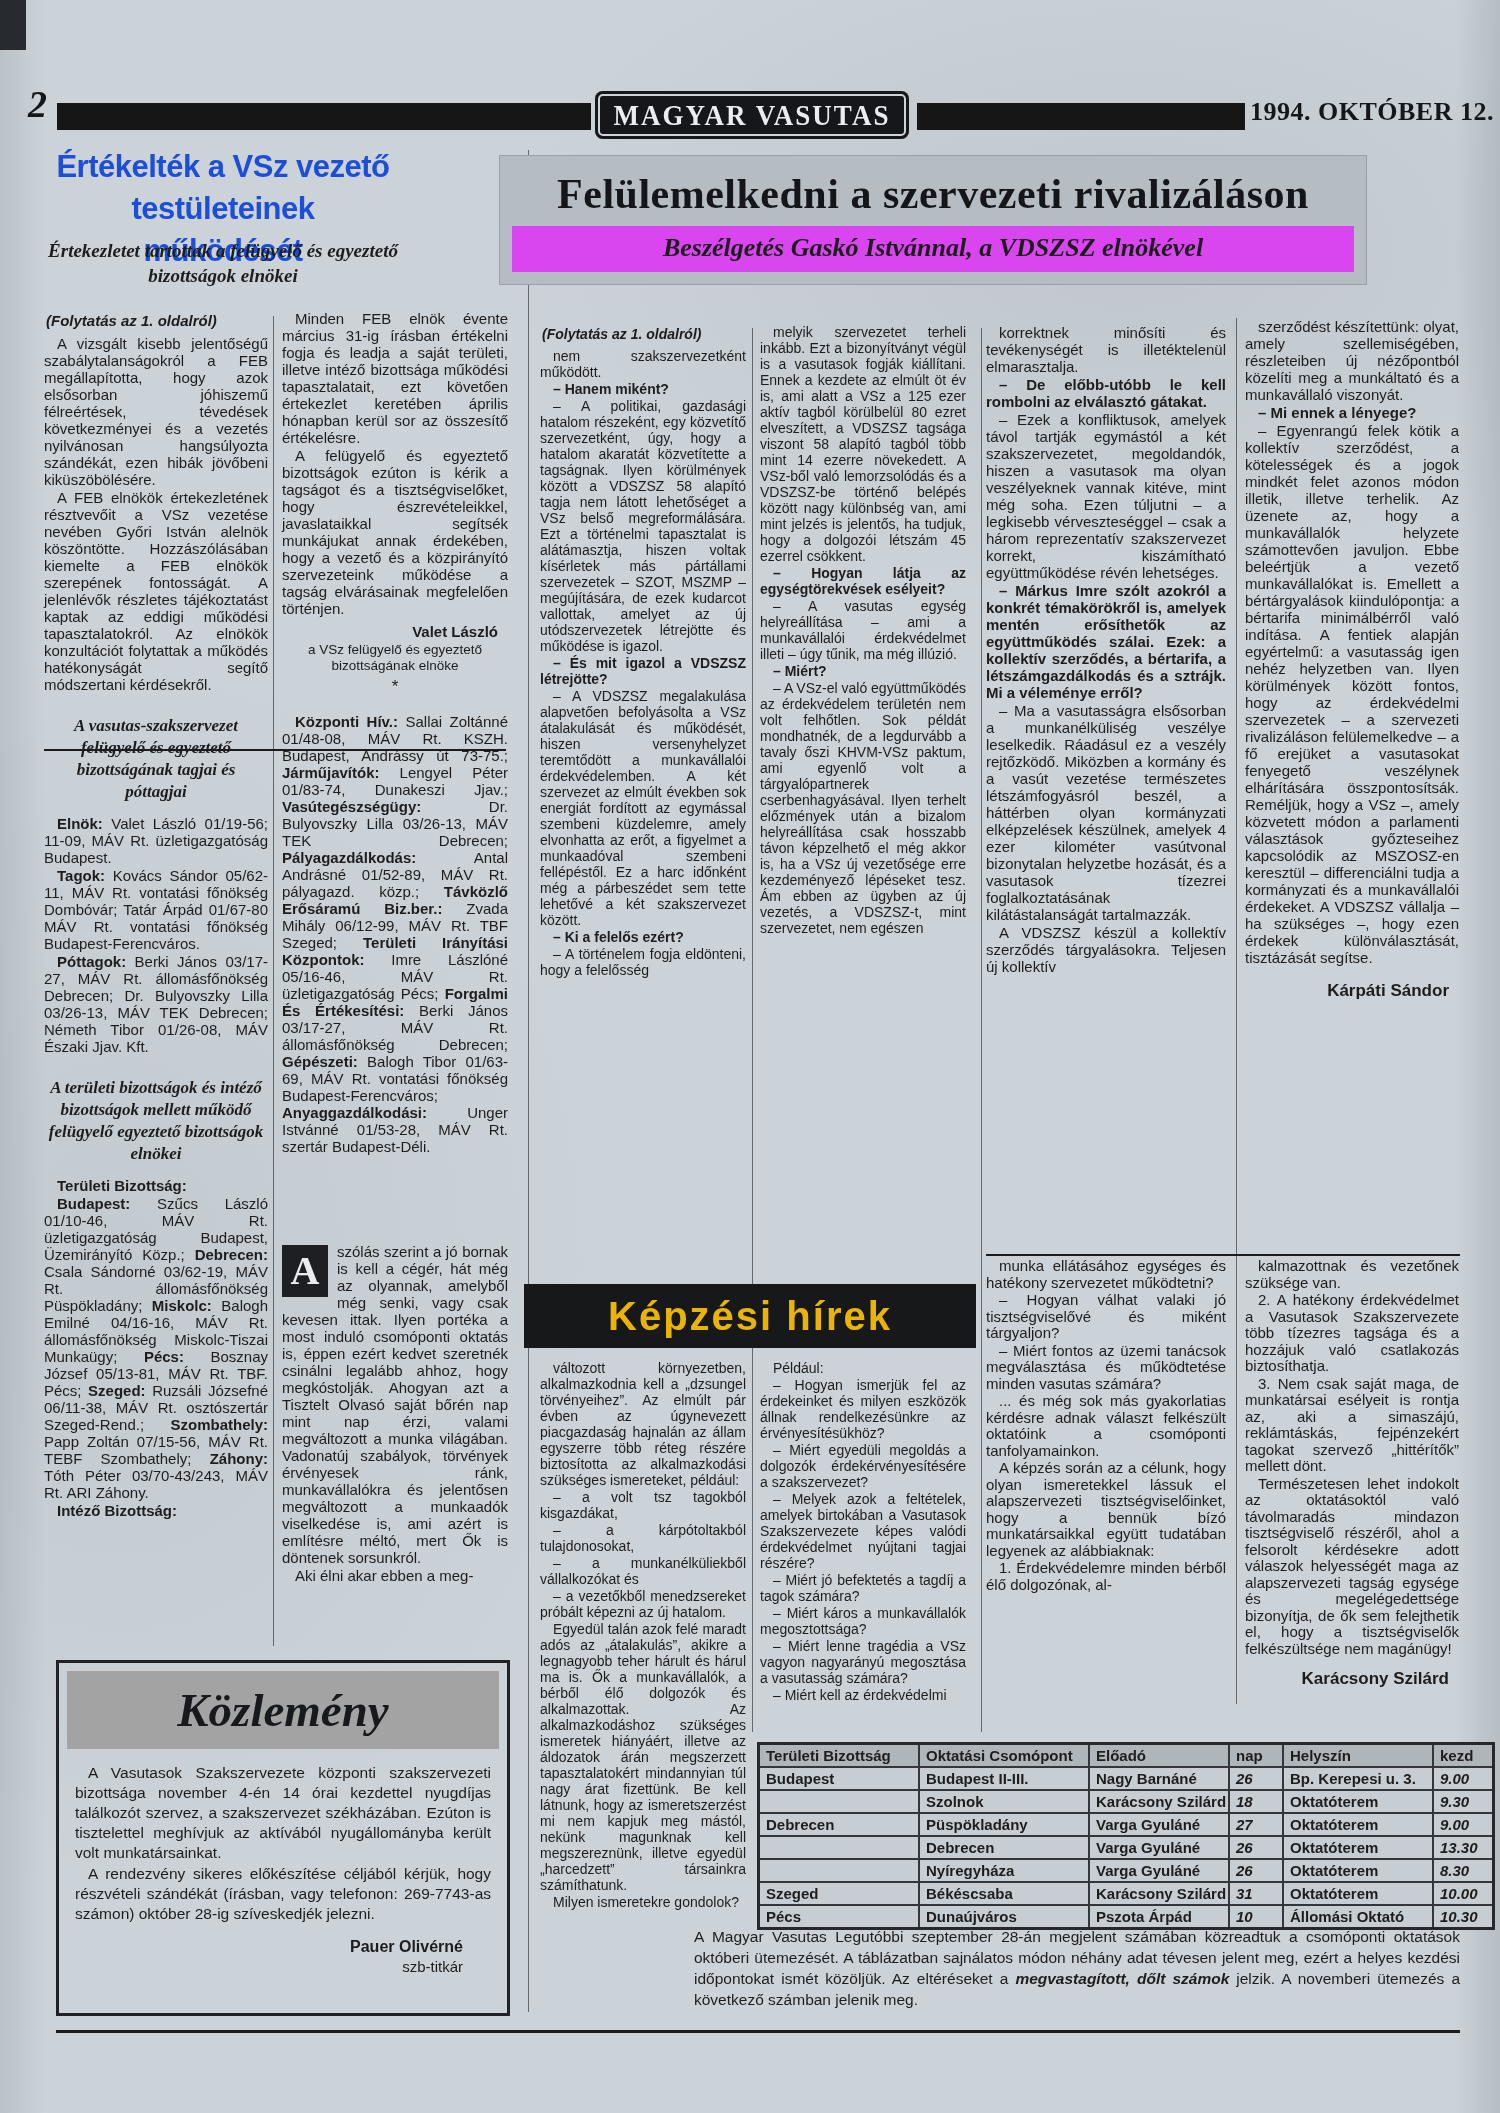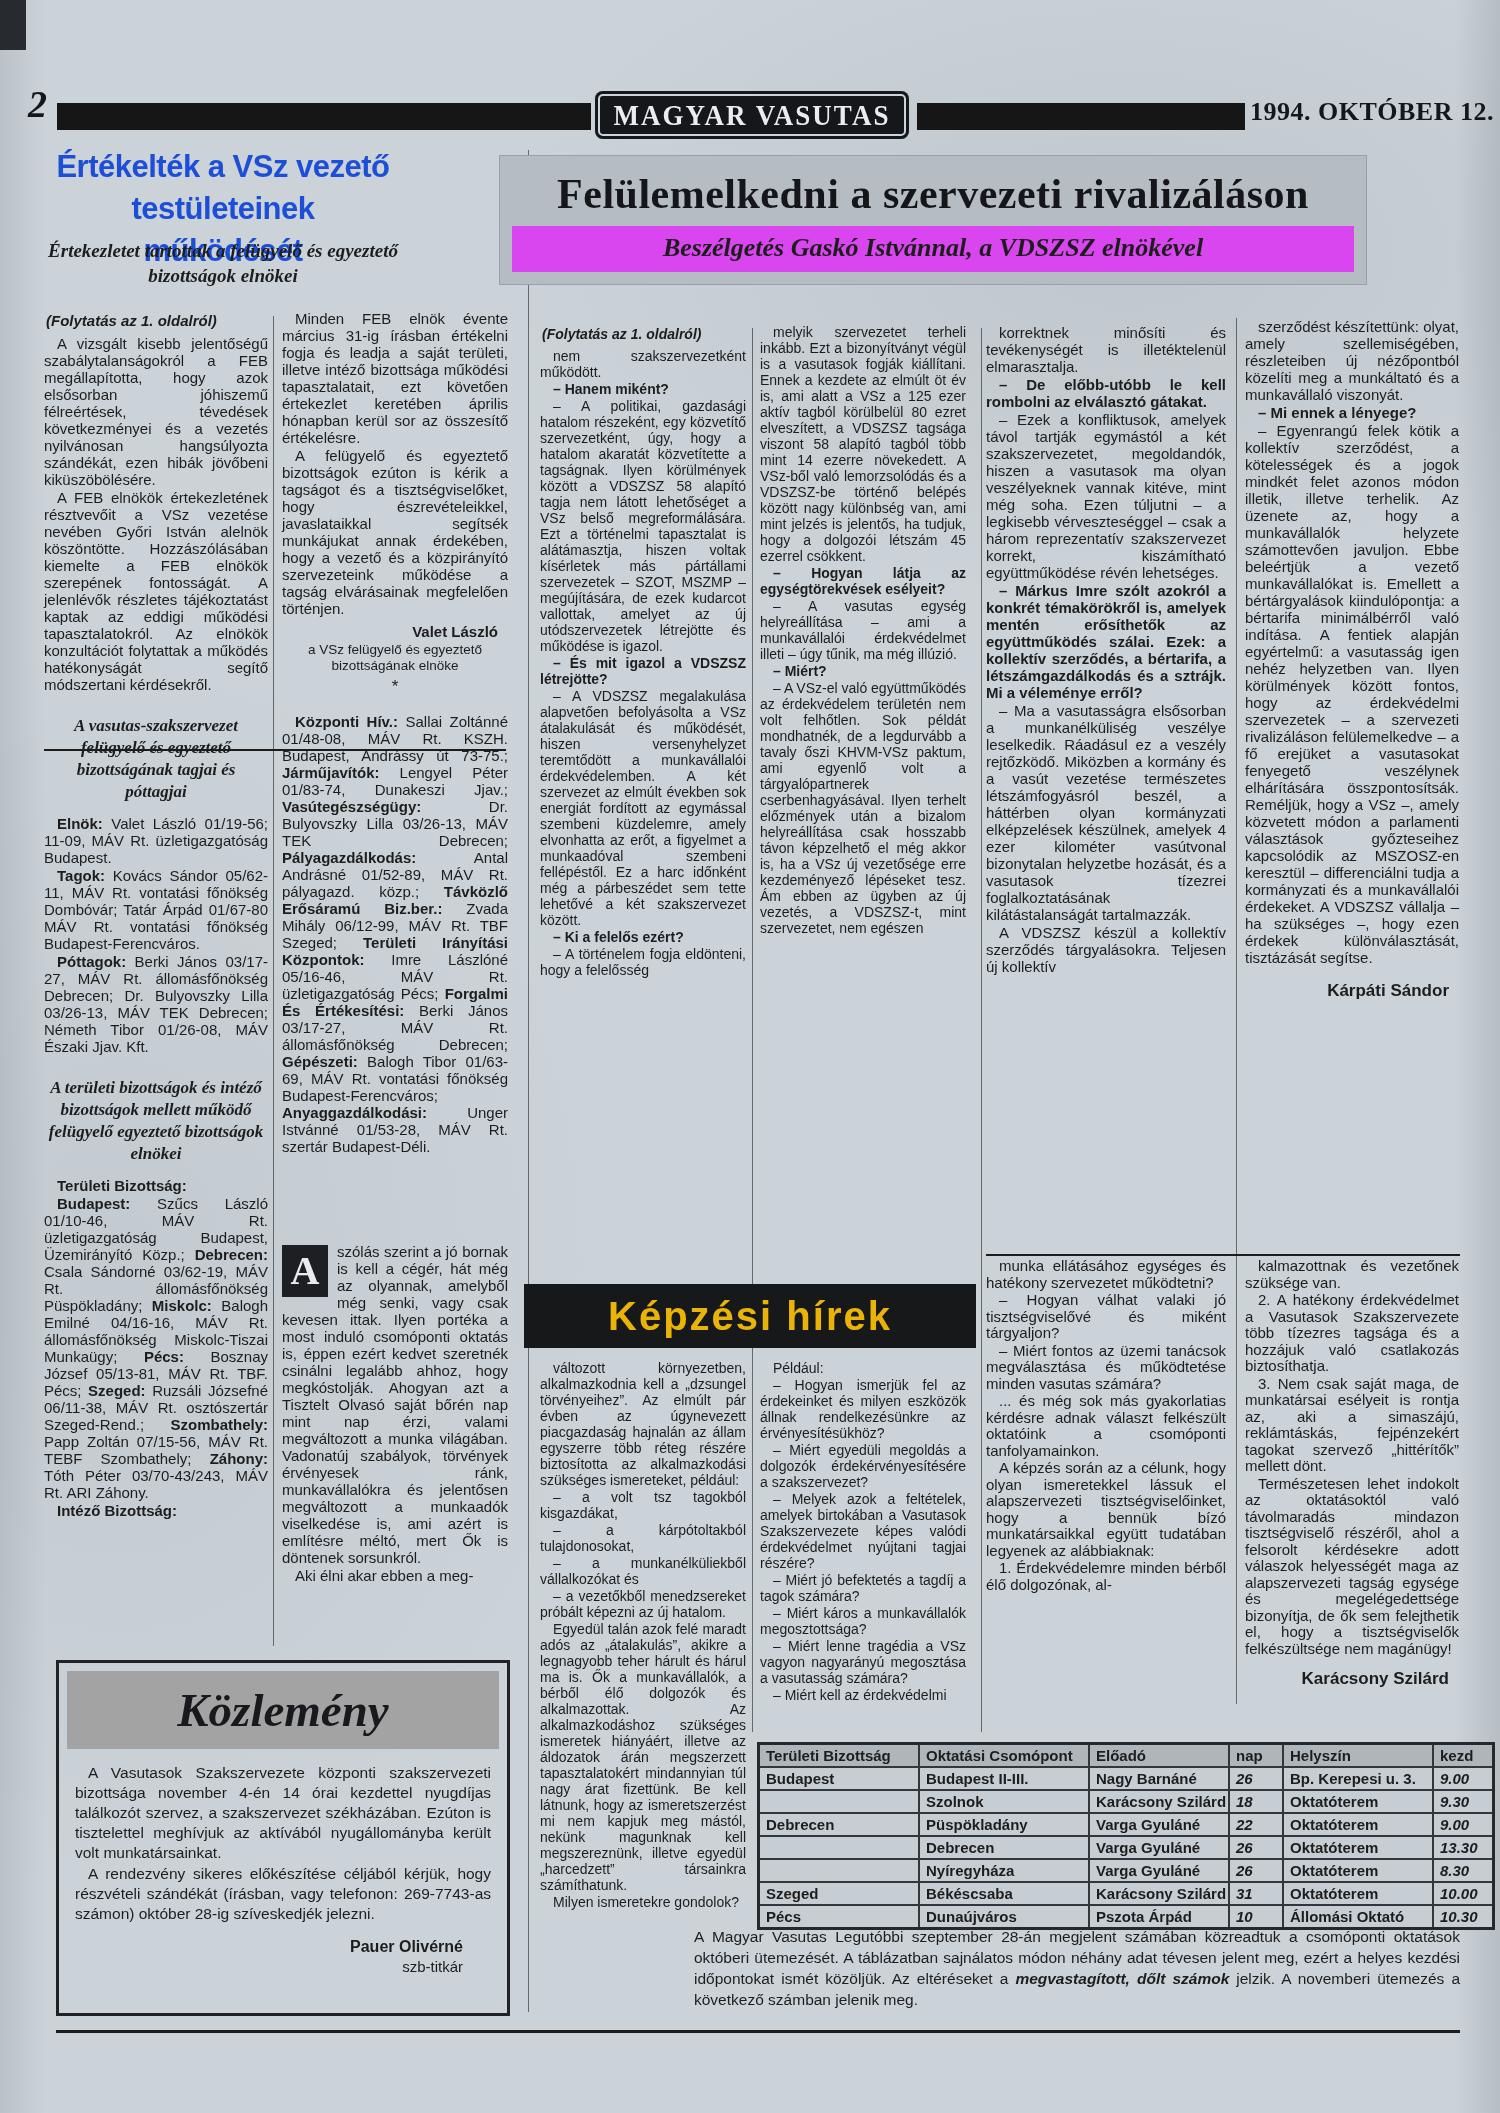--- a/index.html
+++ b/index.html
@@ -278,21 +278,21 @@
           <td>Szolnok</td>
           <td>Karácsony Szilárd</td>
           <td>18</td>
           <td>Oktatóterem</td>
           <td>9.30</td>
         </tr>
         <tr>
           <td>Debrecen</td>
           <td>Püspökladány</td>
           <td>Varga Gyuláné</td>
-          <td>22</td>
+          <td>27</td>
           <td>Oktatóterem</td>
           <td>9.00</td>
         </tr>
         <tr>
           <td></td>
           <td>Debrecen</td>
           <td>Varga Gyuláné</td>
           <td>26</td>
           <td>Oktatóterem</td>
           <td>13.30</td>

